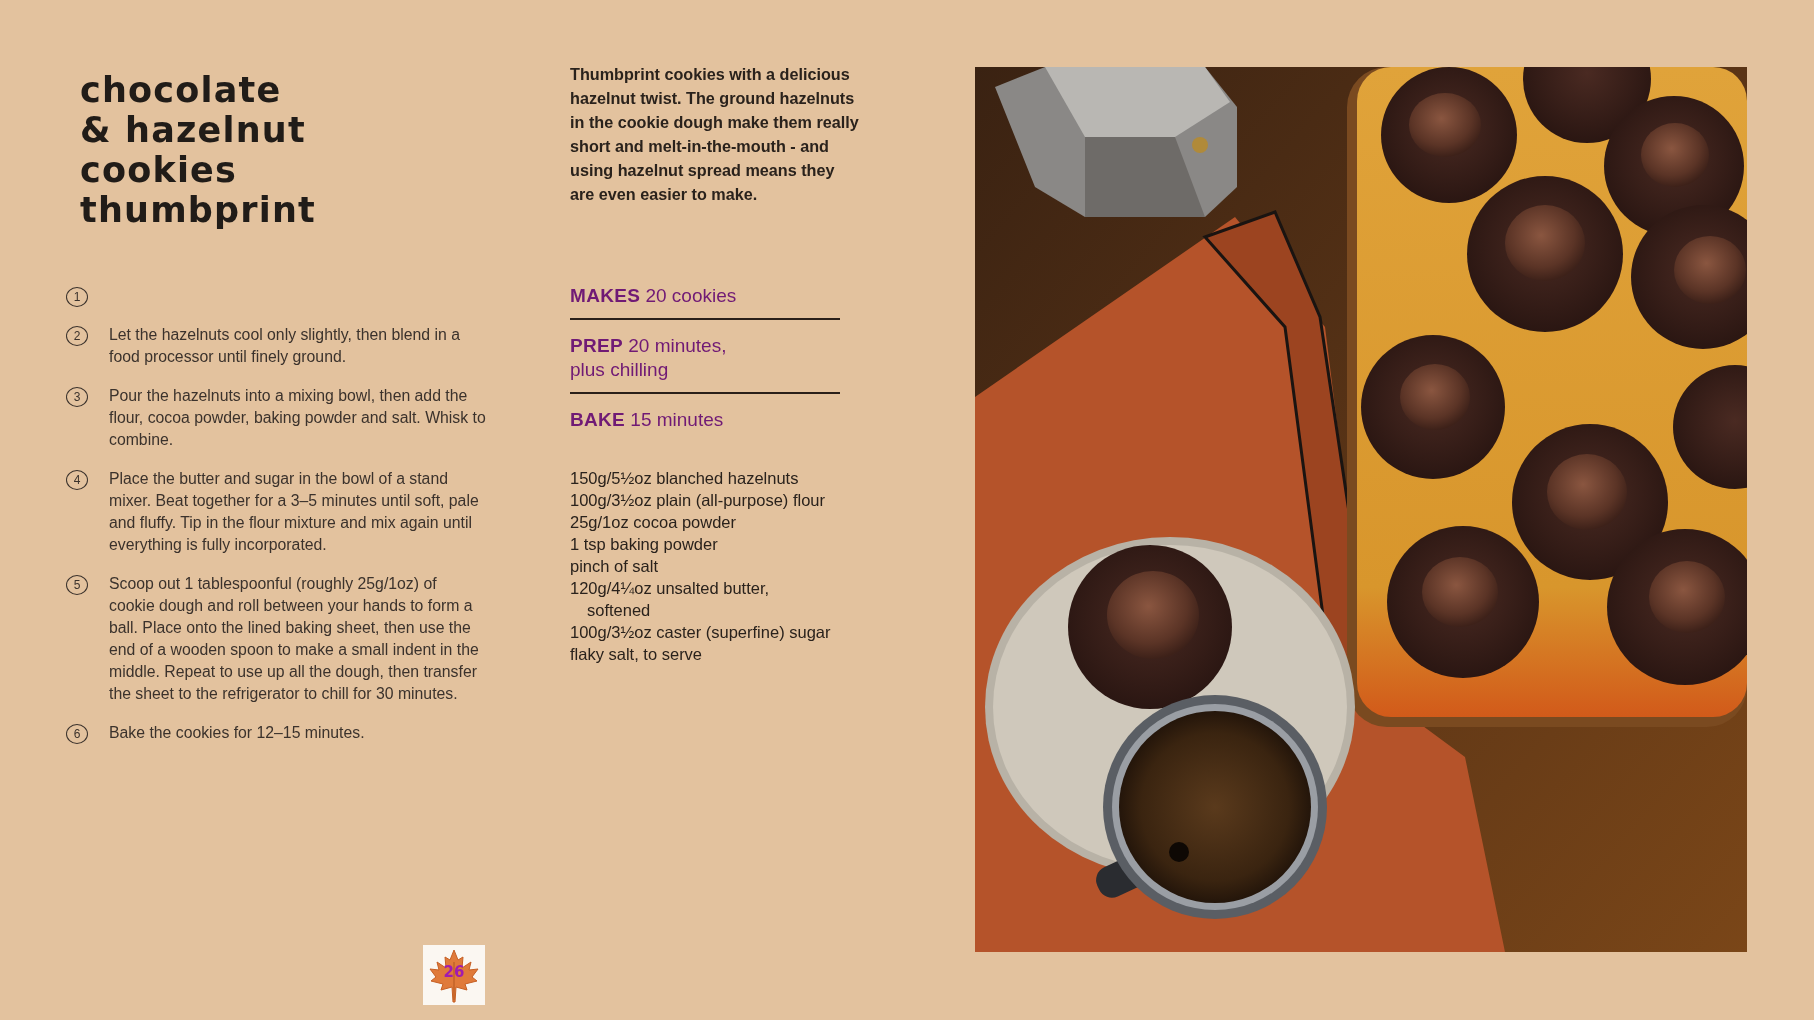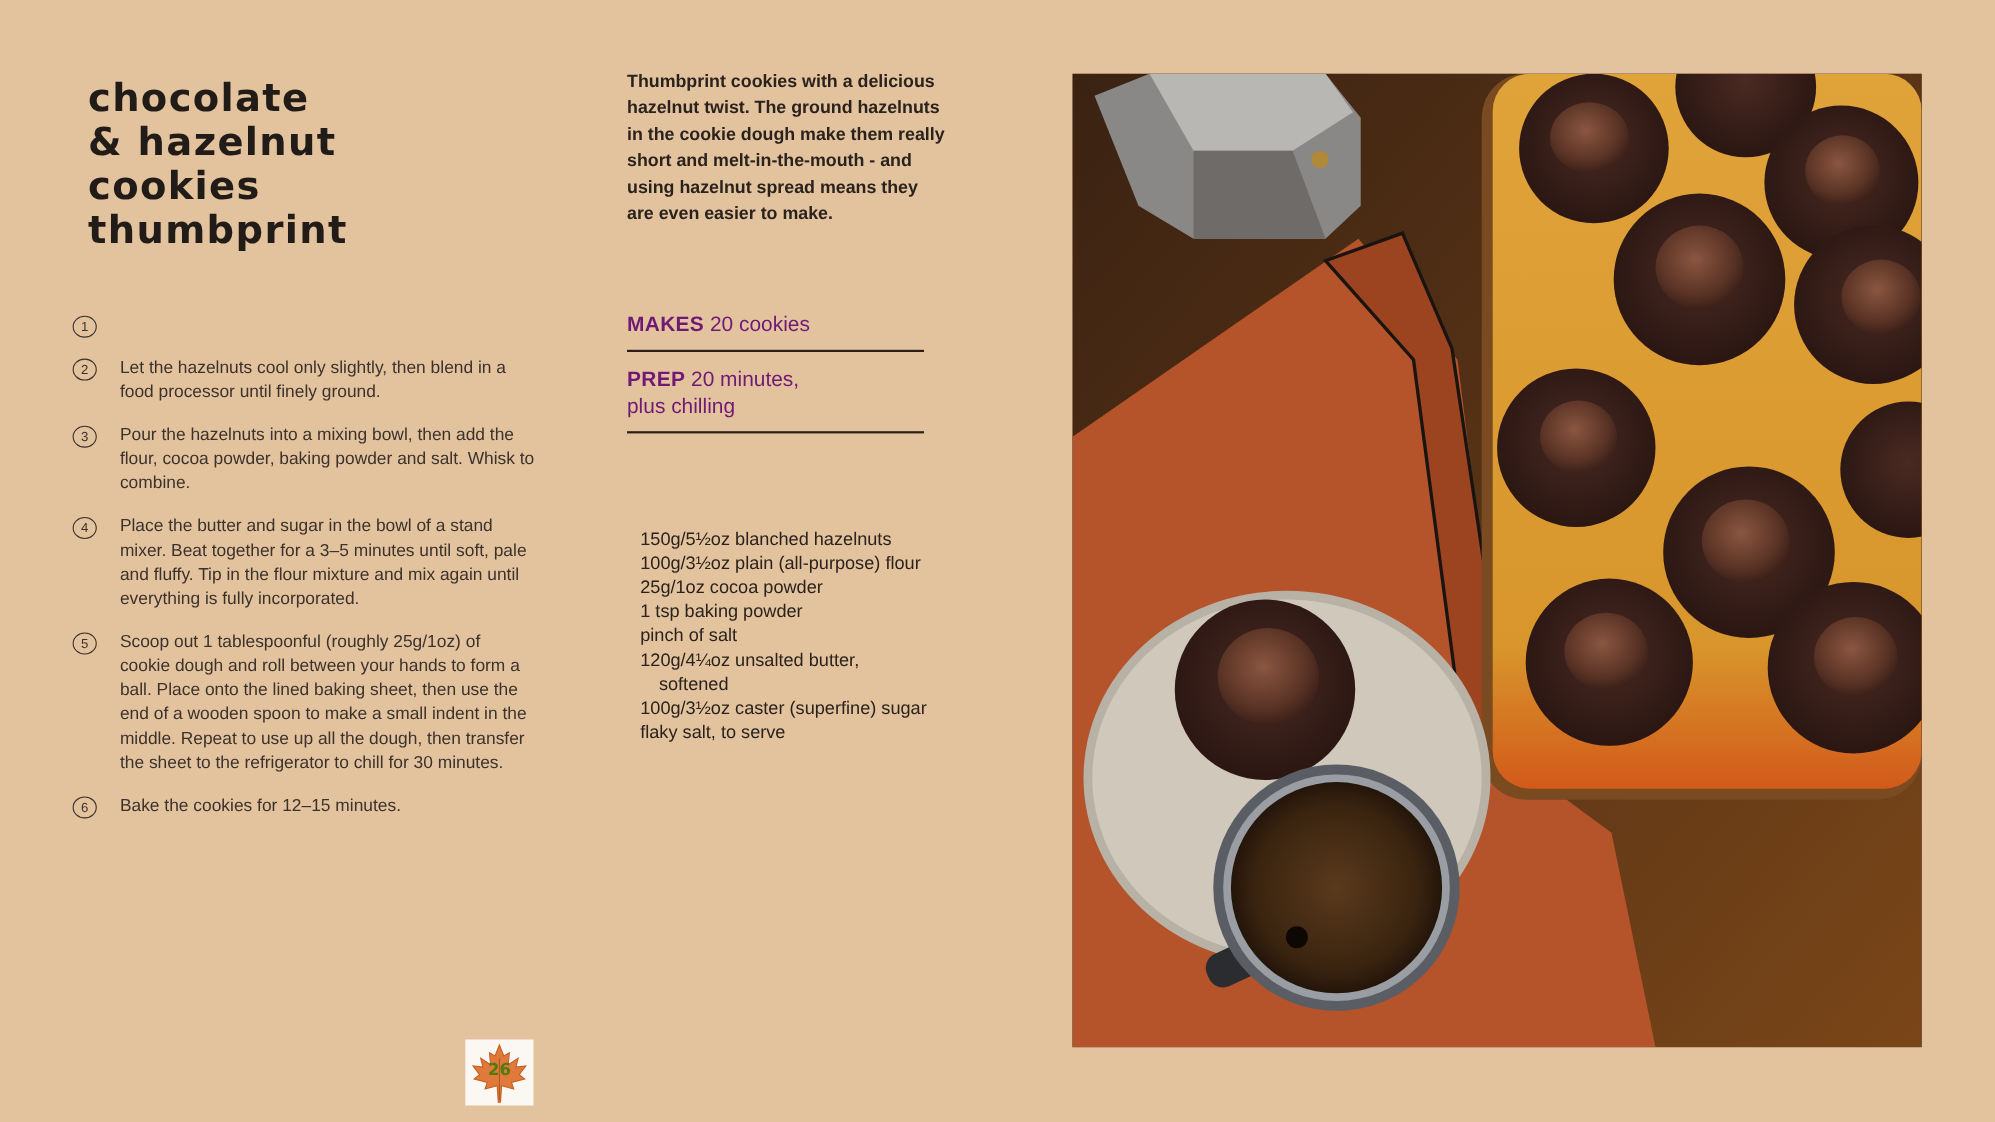--- a/index.html
+++ b/index.html
@@ -21,21 +21,21 @@
     font-size:16.2px; line-height:24px; color:#2a221c;
   }
   .meta { position:absolute; left:570px; top:280px; width:270px; }
   .meta-row {
     font-family:"Liberation Sans", sans-serif; font-size:19px; line-height:24px;
     color:#701a75; padding:4px 0 10px 0;
   }
   .meta-row b { font-weight:bold; letter-spacing:0.3px; }
   .meta-rule { height:2px; background:#2a1f19; margin:0 0 10px 0; }
   .ingredients {
-    position:absolute; left:570px; top:467px; width:290px; margin:12px; padding:0; list-style:none;
+    position:absolute; left:570px; top:467px; width:290px; margin:0; padding:0; list-style:none;
     font-family:"Liberation Sans", sans-serif; font-size:16.5px; line-height:22px; color:#2a221c;
   }
   .ingredients li { padding-left:17px; text-indent:-17px; }
   .steps {
     position:absolute; left:66px; top:285px; width:420px; margin:0; padding:0; list-style:none;
     font-family:"Liberation Sans", sans-serif; font-size:15.8px; line-height:22px; color:#3b322c;
   }
   .step { display:flex; margin-bottom:17px; }
   .step-num {
     flex:0 0 20px; width:18px; height:18px; border:1.3px solid #3b322c; border-radius:50%;
@@ -43,21 +43,21 @@
     box-sizing:content-box;
   }
   .step-text { flex:1; }
   .page-badge {
     position:absolute; left:423px; top:945px; width:62px; height:60px;
     background:#fbf7f2;
   }
   .page-badge svg { position:absolute; left:4px; top:3px; }
   .page-num {
     position:absolute; left:0; top:18px; width:62px; text-align:center;
-    font-family:"DejaVu Sans", sans-serif; font-weight:bold; font-size:15px; color:#4d7c0f;
+    font-family:"DejaVu Sans", sans-serif; font-weight:bold; font-size:15px; color:#a21caf;
   }
   .photo {
     position:absolute; left:975px; top:67px; width:772px; height:885px; overflow:hidden;
     background:#4a2a14;
   }
   .photo svg { display:block; }
 </style>
 </head>
 <body>
 
@@ -74,20 +74,24 @@
   <div class="meta-row">
     <b>MAKES</b>
     <span>20 cookies</span>
   </div>
   <div class="meta-rule"></div>
   <div class="meta-row" style="width:190px">
     <b>PREP</b>
     <span>20 minutes, plus chilling</span>
   </div>
   <div class="meta-rule"></div>
+  <div class="meta-row">
+    <b>BAKE</b>
+    <span>15 minutes</span>
+  </div>
 </div>
 
 <ul class="ingredients">
   <li>150g/5½oz blanched hazelnuts</li>
   <li style="width:255px">100g/3½oz plain (all-purpose) flour</li>
   <li>25g/1oz cocoa powder</li>
   <li>1 tsp baking powder</li>
   <li>pinch of salt</li>
   <li style="width:240px">120g/4¼oz unsalted butter, softened</li>
   <li style="width:255px">100g/3½oz caster (superfine) sugar</li>

